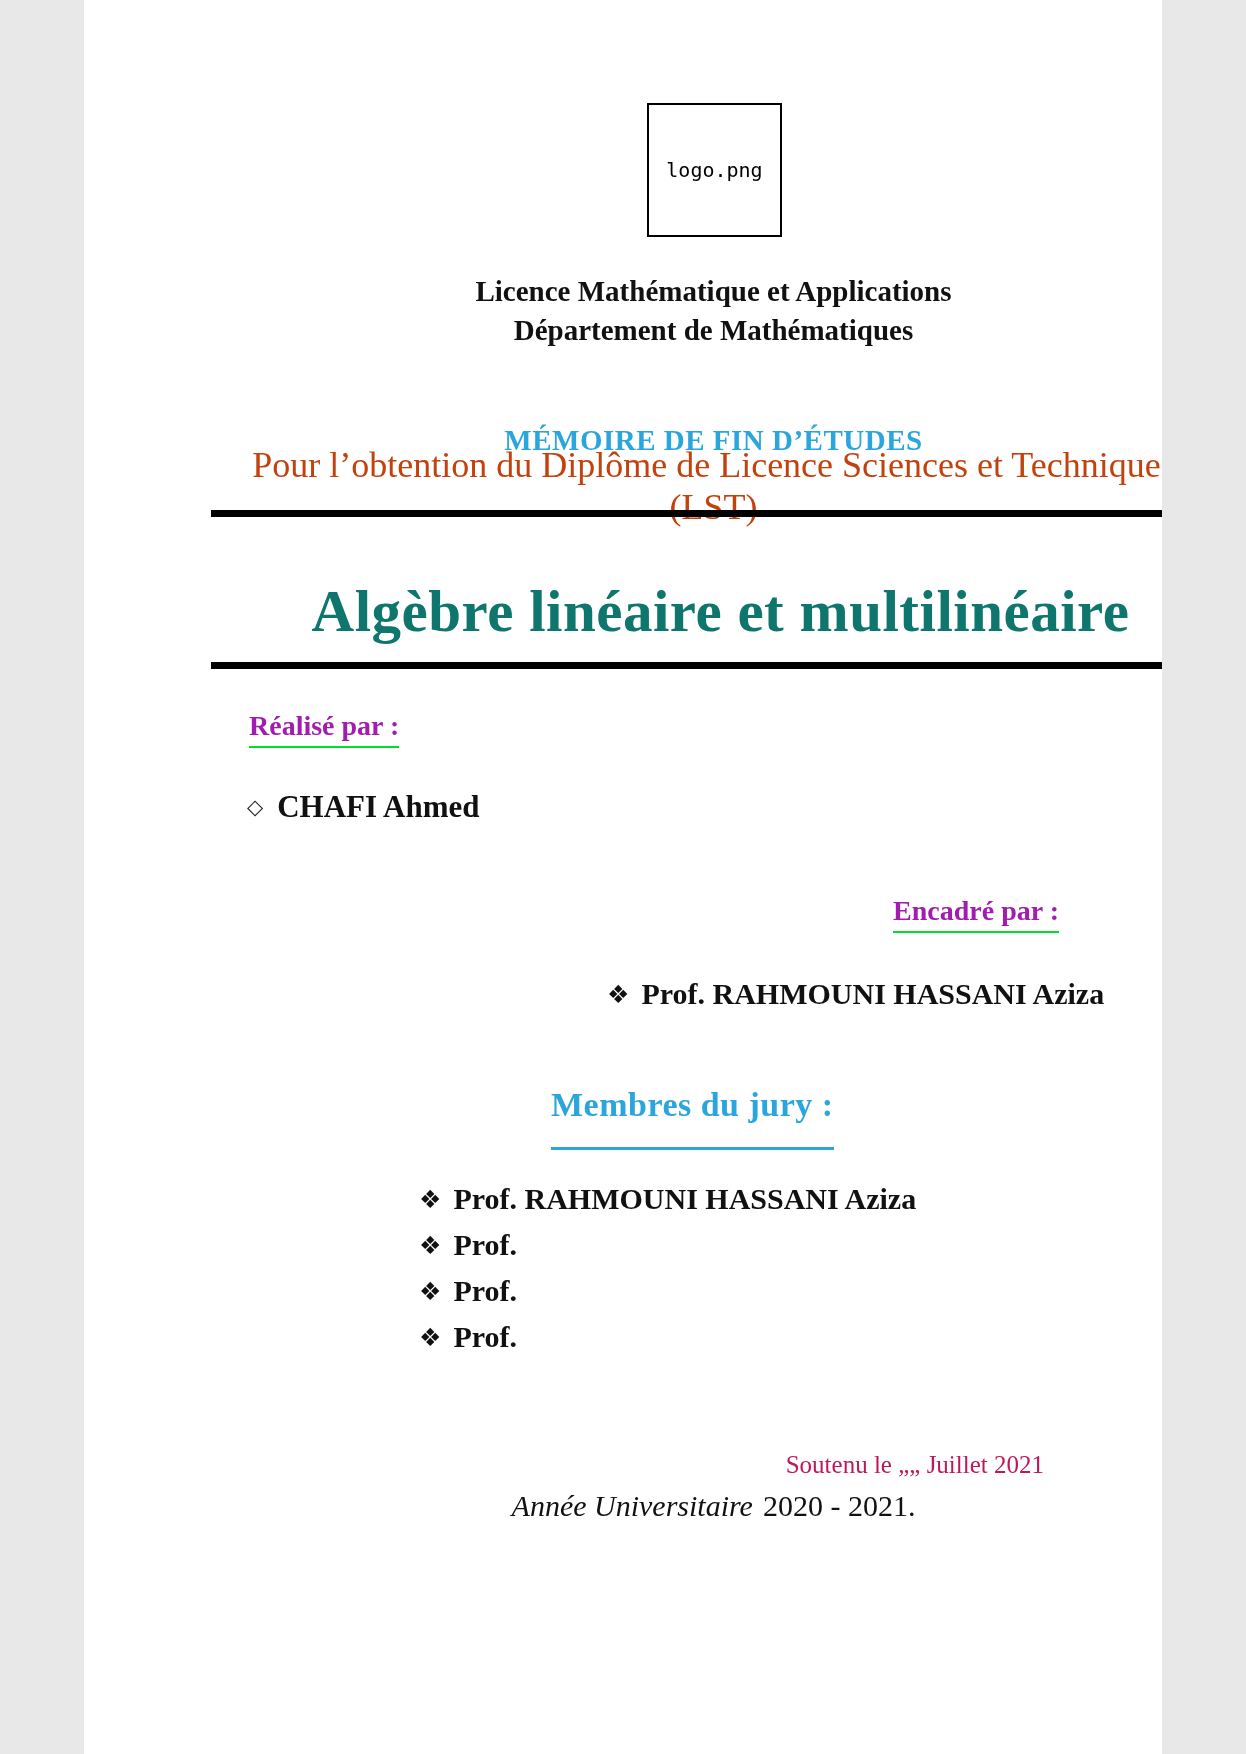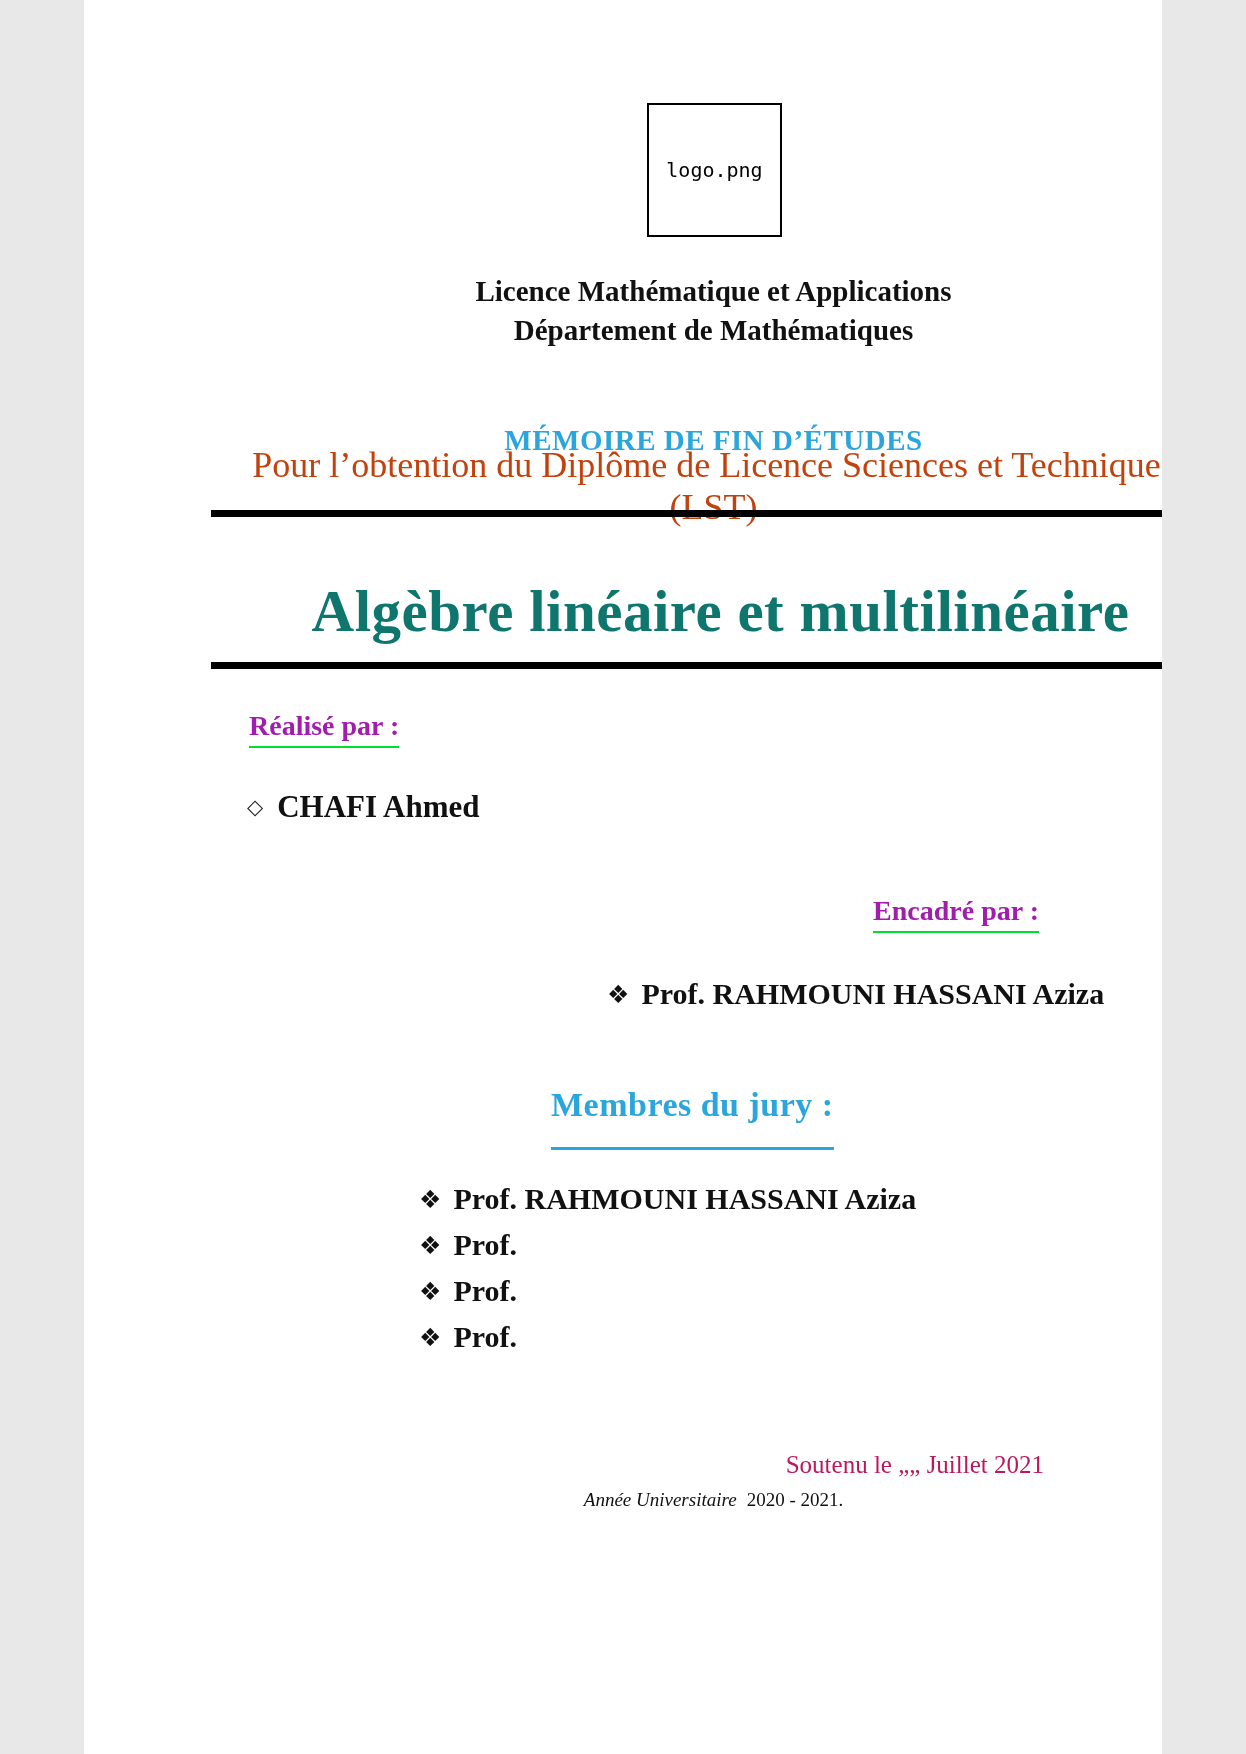--- a/index.html
+++ b/index.html
@@ -46,21 +46,21 @@
     top:570px;margin:7px;
     font-size:59px;font-weight:bold;color:#0f766e;
     letter-spacing:0.5px;
   }
 
   .green-label{
     font-weight:bold;font-size:28px;color:#a21caf;
     display:inline-block;border-bottom:2px solid #00DF2A;padding-bottom:4px;
   }
   .realise-wrap{left:165px;top:710px;}
-  .encadre-wrap{right:123px;top:895px;text-align:right;}
+  .encadre-wrap{right:103px;top:895px;text-align:right;}
 
   .author-line{
     left:163px;top:789px;font-weight:bold;font-size:31px;color:#111;
   }
   .author-line .diamond{
     font-size:21px;position:relative;top:-3px;margin-right:14px;
     font-family:"DejaVu Sans",sans-serif;color:#222;font-weight:normal;
   }
 
   .supervisor-line{
@@ -81,21 +81,21 @@
   .jury-list{
     left:335px;top:1177px;
     list-style:none;margin:0;padding:0;
     font-weight:bold;font-size:30px;line-height:44px;color:#111;
   }
 
   .defense-line{
     right:118px;top:1451px;font-size:25px;color:#be185d;text-align:right;
   }
 
-  .year-line{top:1489px;font-size:19px;color:#111;text-align:center;}
+  .year-line{top:1489px;font-size:30px;color:#111;text-align:center;}
   .year-line .it{font-style:italic;margin-right:10px;}
 </style>
 </head>
 <body>
 
 <div class="page">
 
   <div class="abs logo-box">
     <span>logo.png</span>
   </div>

